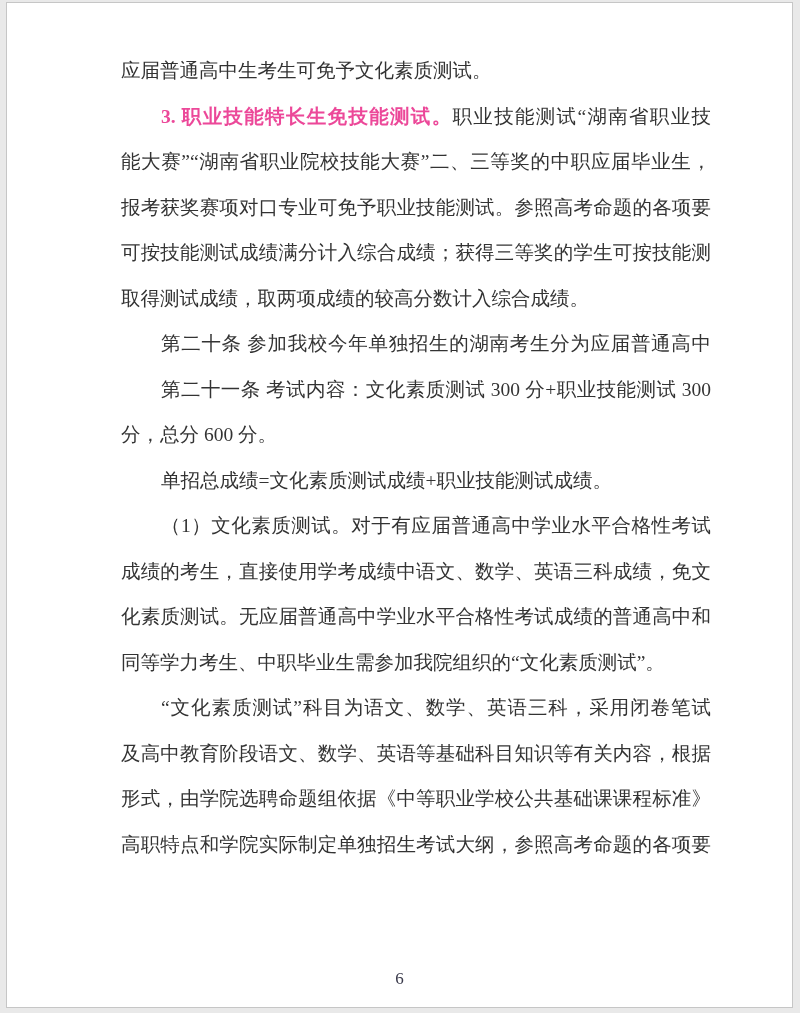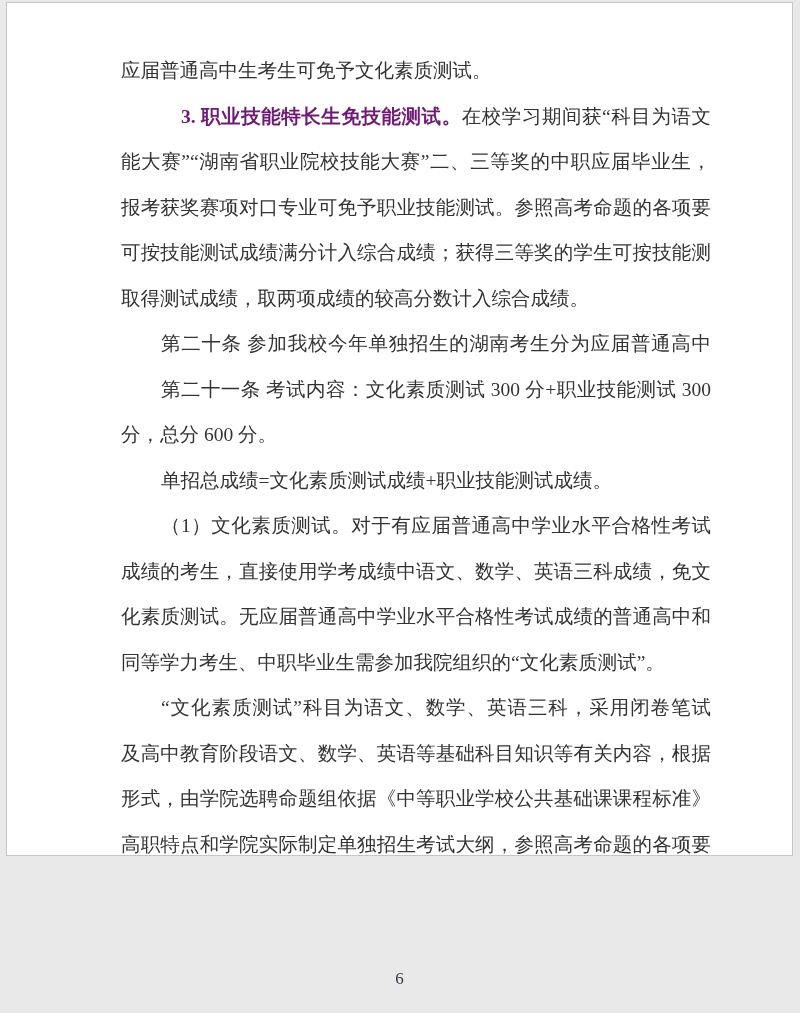--- a/index.html
+++ b/index.html
@@ -12,21 +12,21 @@
     background: #e9e9e9;
     font-family: "Liberation Serif", "DejaVu Serif", serif;
     overflow: hidden;
     position: relative;
   }
   .page {
     position: absolute;
     left: 6px;
     top: 2px;
     width: 787px;
-    height: 854px;
+    height: 1006px;
     background: #ffffff;
     border: 1px solid #c6c6c6;
     box-sizing: border-box;
   }
   .textblock {
     position: absolute;
     left: 114px;
     top: 45px;
     width: 590px;
   }
@@ -38,40 +38,39 @@
   }
   .line.fill {
     text-align: justify;
     text-align-last: justify;
   }
   .line.indent {
     padding-left: 40px;
   }
   .b {
     font-weight: bold;
-    color: #701a75;
-    margin-left: 20px;
+    color: #ec4899;
   }
   .pagenum {
     position: absolute;
     left: 0;
     right: 0;
     top: 966px;
     text-align: center;
     font-size: 17px;
     color: #39394a;
   }
 </style>
 </head>
 <body>
 
 <div class="page">
   <div class="textblock">
     <div class="line"><span>应届普通高中生考生可免予文化素质测试。</span></div>
-    <div class="line fill indent"><span class="b">3. 职业技能特长生免技能测试。</span><span>在校学习期间获“科目为语文</span></div>
+    <div class="line fill indent"><span class="b">3. 职业技能特长生免技能测试。</span><span>职业技能测试“湖南省职业技</span></div>
     <div class="line fill"><span>能大赛”“湖南省职业院校技能大赛”二、三等奖的中职应届毕业生，</span></div>
     <div class="line fill"><span>报考获奖赛项对口专业可免予职业技能测试。参照高考命题的各项要</span></div>
     <div class="line fill"><span>可按技能测试成绩满分计入综合成绩；获得三等奖的学生可按技能测</span></div>
     <div class="line"><span>取得测试成绩，取两项成绩的较高分数计入综合成绩。</span></div>
     <div class="line fill indent"><span>第二十条 参加我校今年单独招生的湖南考生分为应届普通高中</span></div>
     <div class="line fill indent"><span>第二十一条 考试内容：文化素质测试 300 分+职业技能测试 300</span></div>
     <div class="line"><span>分，总分 600 分。</span></div>
     <div class="line indent"><span>单招总成绩=文化素质测试成绩+职业技能测试成绩。</span></div>
     <div class="line fill indent"><span>（1）文化素质测试。对于有应届普通高中学业水平合格性考试</span></div>
     <div class="line fill"><span>成绩的考生，直接使用学考成绩中语文、数学、英语三科成绩，免文</span></div>

